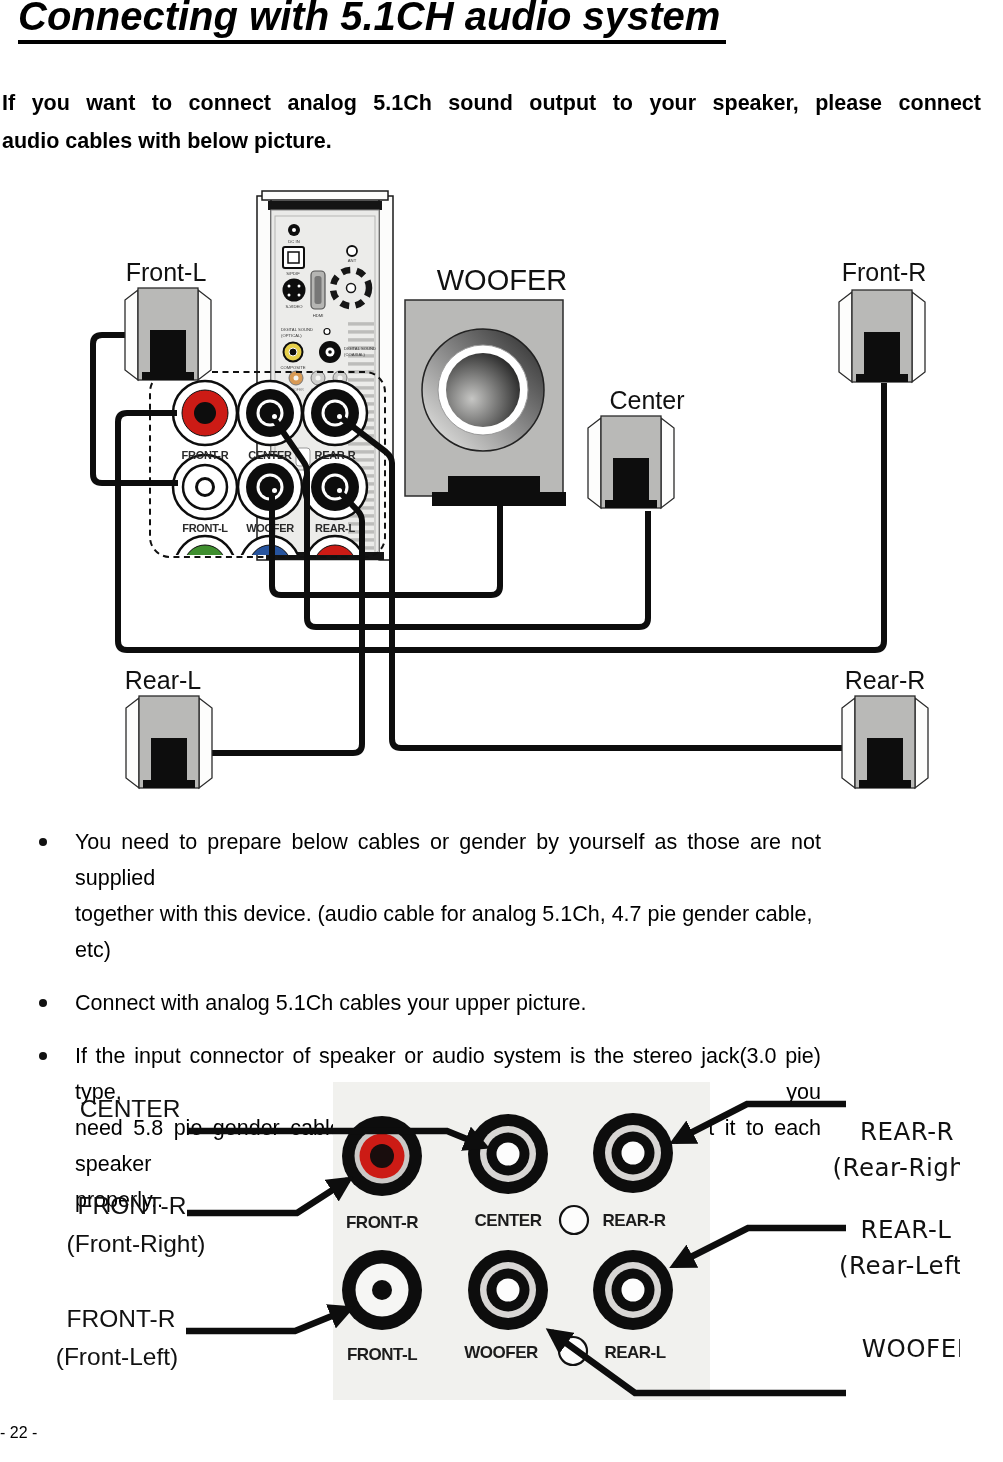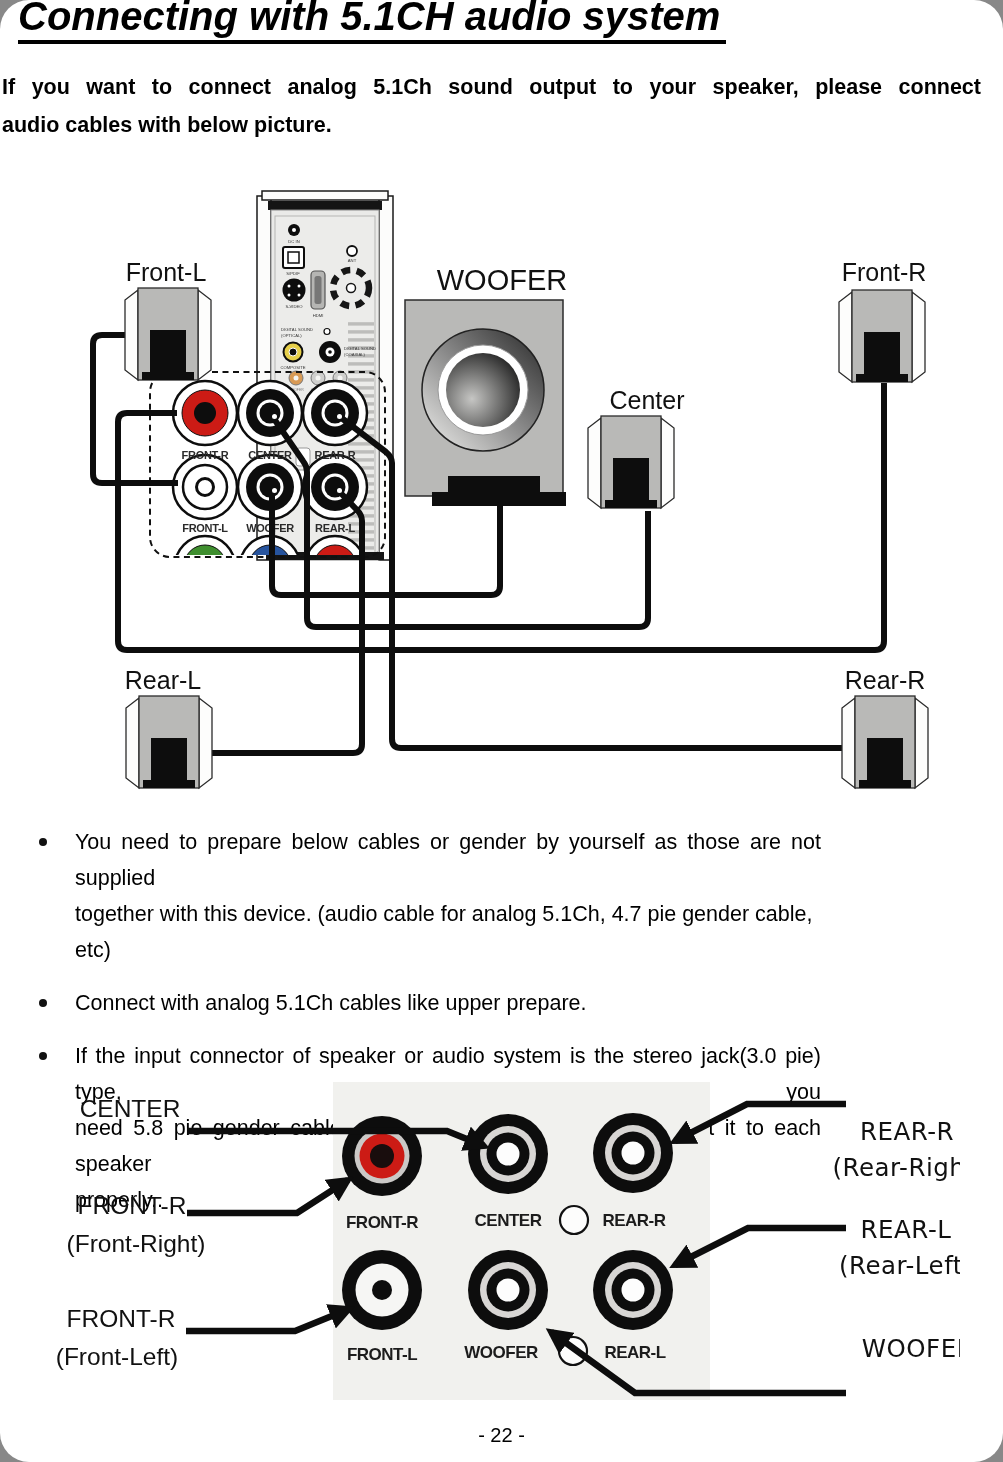--- a/index.html
+++ b/index.html
@@ -1,30 +1,30 @@
 <!DOCTYPE html>
 <html><head>
 <meta charset="utf-8">
 <style>
   html,body{margin:0;padding:0;background:#888;}
   .page{position:relative;width:1003px;height:1462px;background:#ffffff;margin:0 auto;
-        font-family:"Liberation Sans",sans-serif;color:#000;overflow:hidden;border-radius:29px;}
+        font-family:"Liberation Sans",sans-serif;color:#000;overflow:hidden;}
   .title{position:absolute;left:18px;top:-6px;margin:0;font-size:40px;font-style:italic;
          font-weight:bold;letter-spacing:0;white-space:nowrap;}
   .title span{display:inline-block;padding:0 6px 1px 0;border-bottom:4px solid #000;}
-  .intro{position:absolute;left:2px;top:68px;width:979px;font-weight:bold;
+  .intro{position:absolute;left:2px;top:84px;width:979px;font-weight:bold;
          font-size:21.5px;line-height:38px;}
   .jline{text-align:justify;text-align-last:justify;}
   .plain{text-align:left;}
   .bullets{position:absolute;left:0;top:824px;width:822px;font-size:21.5px;line-height:36px;}
   .bullet{position:relative;padding-left:75px;padding-right:1px;margin-bottom:17px;}
   .dot{position:absolute;left:39px;top:14px;width:8px;height:8px;border-radius:50%;background:#111;}
   .d1{position:absolute;left:40px;top:188px;width:920px;height:615px;}
   .d2{position:absolute;left:40px;top:1075px;width:920px;height:330px;}
-  .pagenum{position:absolute;left:0;top:1424px;width:100%;text-align:center;font-size:20px;}
+  .pagenum{position:absolute;left:0;top:1424px;width:100%;text-align:left;font-size:16px;}
   
   text{font-family:"Liberation Sans",sans-serif;}
   .spklbl{font-size:25px;fill:#111;text-anchor:middle;}
   .spklbl-big{font-size:29px;fill:#111;text-anchor:middle;}
   .jl{font-size:11px;font-weight:bold;fill:#2a2a2a;text-anchor:middle;letter-spacing:-0.3px;}
   .p4{font-size:4.2px;fill:#333;text-anchor:middle;}
   .p4s{font-size:4.2px;fill:#333;text-anchor:start;}
   .p3{font-size:3.4px;fill:#777;text-anchor:middle;}
   .jl2{font-size:17px;font-weight:bold;fill:#1c1c1c;text-anchor:middle;letter-spacing:-0.5px;}
   .lt{font-size:24.5px;fill:#111;text-anchor:middle;}
@@ -239,21 +239,21 @@
   </svg>
 
   <div class="bullets">
     <div class="bullet">
       <span class="dot"></span>
       <div class="jline">You need to prepare below cables or gender by yourself as those are not supplied</div>
       <div class="plain">together with this device. (audio cable for analog 5.1Ch, 4.7 pie gender cable, etc)</div>
     </div>
     <div class="bullet">
       <span class="dot"></span>
-      <div class="plain">Connect with analog 5.1Ch cables like upper prepare.</div>
+      <div class="plain">Connect with analog 5.1Ch cables your upper picture.</div>
     </div>
     <div class="bullet">
       <span class="dot"></span>
       <div class="jline">If the input connector of speaker or audio system is the stereo jack(3.0 pie) type, you</div>
       <div class="jline">need 5.8 pie gender cable. According to below picture, connect it to each speaker</div>
       <div class="plain">properly..</div>
     </div>
   </div>
 
   <svg class="d2" viewBox="40 1075 920 330">

